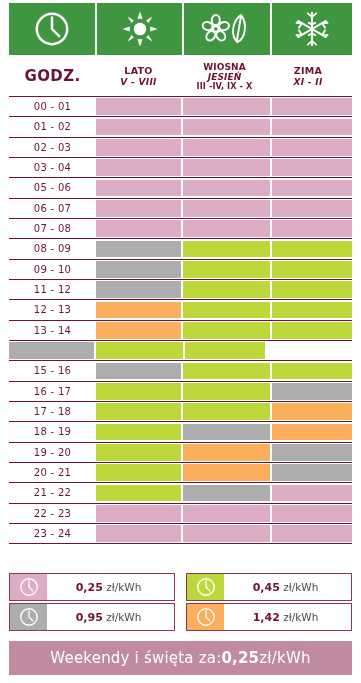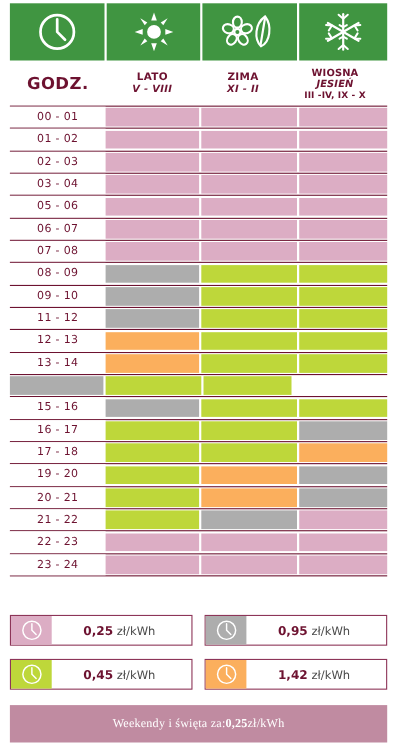--- a/index.html
+++ b/index.html
@@ -67,22 +67,22 @@
   .c-lato{flex:0 0 85px;}
   .c-wios{flex:0 0 87px;}
   .c-zima{flex:0 0 80px;}
   .pink  {background:#dcadc4;}
   .grey  {background:#adadad;}
   .green {background:#bed73a;}
   .orange{background:#fbaf5d;}
 
   
   .legend{
-    position:absolute;left:9px;top:559px;width:343px;height:68px;
-    display:flex;flex-wrap:wrap;justify-content:space-between;align-content:space-between;flex-direction:column;
+    position:absolute;left:9px;top:573px;width:343px;height:58px;
+    display:flex;flex-wrap:wrap;justify-content:space-between;align-content:space-between;
   }
   .leg-item{
     width:166px;height:28px;
     border:1px solid #8d3558;
     background:#ffffff;
     display:flex;align-items:center;
     box-sizing:border-box;
   }
   .leg-sw{
     width:37px;height:100%;
@@ -93,21 +93,21 @@
     padding-right:4px;
   }
   .leg-txt b{font-weight:bold;font-size:11px;}
   .leg-txt span{font-weight:normal;color:#4a4a4a;}
 
   
   .banner{
     position:absolute;left:9px;top:641px;width:343px;height:34px;
     background:#c08ba1;
     display:flex;align-items:center;justify-content:center;
-    color:#ffffff;font-size:11px;letter-spacing:.2px;font-family:Liberation Serif, serif;
+    color:#ffffff;font-size:15px;letter-spacing:.2px;
   }
   .banner b{font-weight:bold;}
 </style>
 </head>
 <body>
 
 <div class="sheet">
 
   <div class="icon-band">
     <div class="icon-cell ic-godz">
@@ -181,29 +181,29 @@
   </div>
 
   <div class="title-band">
     <div class="title-cell tc-godz">
       <span class="l1">GODZ.</span>
     </div>
     <div class="title-cell tc-lato">
       <span class="l1">LATO</span>
       <span class="l2">V - VIII</span>
     </div>
-    <div class="title-cell tc-zima">
-      <span class="l1">ZIMA</span>
-      <span class="l2">XI - II</span>
-    </div>
     <div class="title-cell tc-wios">
       <span class="l1">WIOSNA</span>
       <span class="l2">JESIEŃ</span>
       <span class="l3">III -IV, IX - X</span>
     </div>
+    <div class="title-cell tc-zima">
+      <span class="l1">ZIMA</span>
+      <span class="l2">XI - II</span>
+    </div>
   </div>
 
   <div class="grid" id="grid">
       <div class="row">
         <div class="hour">00 - 01</div>
         <div class="cells">
           <div class="cell c-lato pink"></div>
           <div class="cell c-wios pink"></div>
           <div class="cell c-zima pink"></div>
         </div>
@@ -317,20 +317,28 @@
           <div class="cell c-lato green"></div>
           <div class="cell c-wios green"></div>
           <div class="cell c-zima grey"></div>
         </div>
       </div>
       <div class="row">
         <div class="hour">17 - 18</div>
         <div class="cells">
           <div class="cell c-lato green"></div>
           <div class="cell c-wios green"></div>
+          <div class="cell c-zima orange"></div>
+        </div>
+      </div>
+      <div class="row">
+        <div class="hour">18 - 19</div>
+        <div class="cells">
+          <div class="cell c-lato green"></div>
+          <div class="cell c-wios grey"></div>
           <div class="cell c-zima orange"></div>
         </div>
       </div>
       <div class="row">
         <div class="hour">19 - 20</div>
         <div class="cells">
           <div class="cell c-lato green"></div>
           <div class="cell c-wios orange"></div>
           <div class="cell c-zima grey"></div>
         </div>

